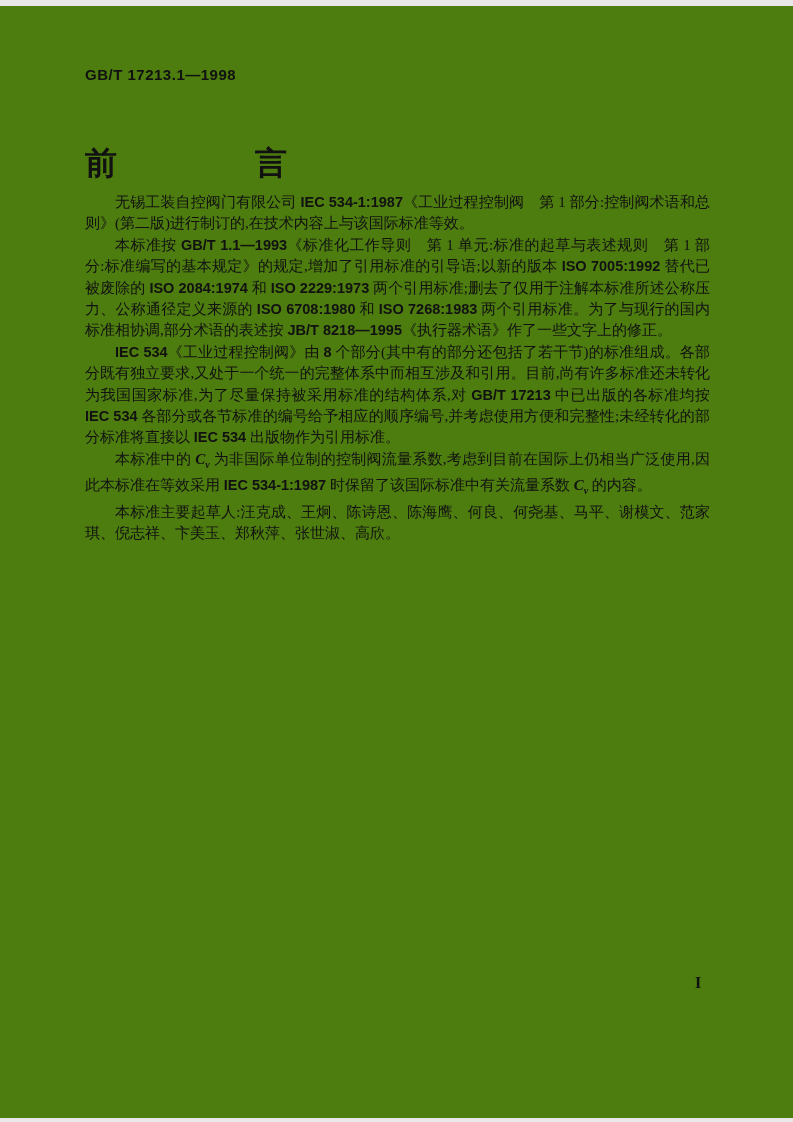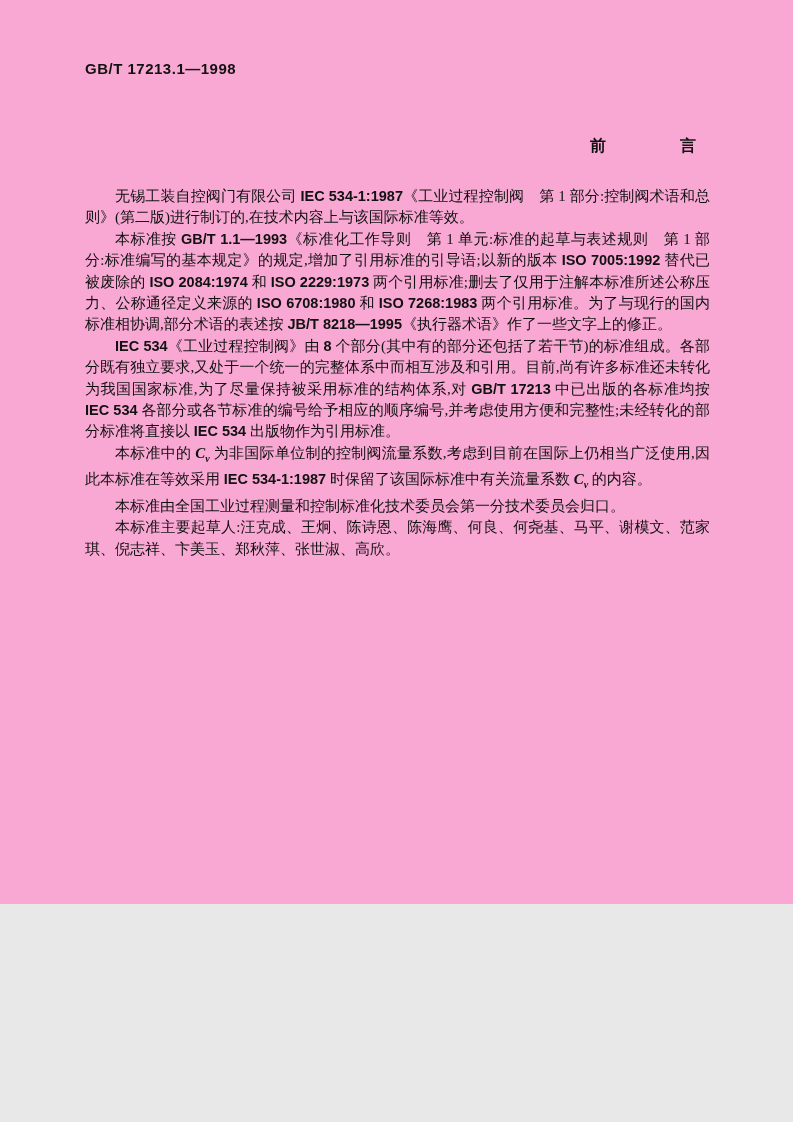--- a/index.html
+++ b/index.html
@@ -1,38 +1,38 @@
 <!DOCTYPE html>
 <html><head>
 <meta charset="utf-8">
 <style>
   html,body{margin:0;padding:0;background:#e8e8e8;}
   .page{
     position:relative;
-    width:793px;height:904px;
-    background:#f9a8d4;
-    margin:0 auto;
+    width:793px;height:1112px;
+    background:#4d7c0f;
+    margin:6px auto;
     font-family:"Liberation Serif","DejaVu Serif",serif;
     color:#111;
     overflow:hidden;
   }
   .doc-header{
     position:absolute;
     left:85px;top:60px;
     font-size:15px;
     font-weight:bold;
     letter-spacing:0.5px;
     font-family:"Liberation Sans","DejaVu Sans",sans-serif;
   }
   .doc-title{
     position:absolute;
-    left:73px;top:136px;
+    left:85px;top:136px;
     width:625px;
-    text-align:right;
-    font-size:16px;
+    text-align:left;
+    font-size:32px;
     font-weight:bold;
     letter-spacing:2px;
   }
   .body-block{
     position:absolute;
     left:85px;top:186px;
     width:625px;
     font-size:15px;
     line-height:21.4px;
     text-align:justify;
@@ -58,18 +58,17 @@
 <div class="page">
   <div class="doc-header">GB/T 17213.1—1998</div>
 
   <div class="doc-title">前　　　　言</div>
 
   <div class="body-block">
       <p class="para"><span>无锡工装自控阀门有限公司 </span><span class="b">IEC 534-1:1987</span><span>《工业过程控制阀　第 1 部分:控制阀术语和总则》(第二版)进行制订的,在技术内容上与该国际标准等效。</span></p>
       <p class="para"><span>本标准按 </span><span class="b">GB/T 1.1—1993</span><span>《标准化工作导则　第 1 单元:标准的起草与表述规则　第 1 部分:标准编写的基本规定》的规定,增加了引用标准的引导语;以新的版本 </span><span class="b">ISO 7005:1992</span><span> 替代已被废除的 </span><span class="b">ISO 2084:1974</span><span> 和 </span><span class="b">ISO 2229:1973</span><span> 两个引用标准;删去了仅用于注解本标准所述公称压力、公称通径定义来源的 </span><span class="b">ISO 6708:1980</span><span> 和 </span><span class="b">ISO 7268:1983</span><span> 两个引用标准。为了与现行的国内标准相协调,部分术语的表述按 </span><span class="b">JB/T 8218—1995</span><span>《执行器术语》作了一些文字上的修正。</span></p>
       <p class="para"><span class="b">IEC 534</span><span>《工业过程控制阀》由 </span><span class="b">8</span><span> 个部分(其中有的部分还包括了若干节)的标准组成。各部分既有独立要求,又处于一个统一的完整体系中而相互涉及和引用。目前,尚有许多标准还未转化为我国国家标准,为了尽量保持被采用标准的结构体系,对 </span><span class="b">GB/T 17213</span><span> 中已出版的各标准均按 </span><span class="b">IEC 534</span><span> 各部分或各节标准的编号给予相应的顺序编号,并考虑使用方便和完整性;未经转化的部分标准将直接以 </span><span class="b">IEC 534</span><span> 出版物作为引用标准。</span></p>
       <p class="para"><span>本标准中的 </span><span class="cv">C<sub>v</sub></span><span> 为非国际单位制的控制阀流量系数,考虑到目前在国际上仍相当广泛使用,因此本标准在等效采用 </span><span class="b">IEC 534-1:1987</span><span> 时保留了该国际标准中有关流量系数 </span><span class="cv">C<sub>v</sub></span><span> 的内容。</span></p>
-      <p class="para"><span>本标准由全国工业过程测量和控制标准化技术委员会第一分技术委员会归口。</span></p>
       <p class="para"><span>本标准主要起草人:汪克成、王炯、陈诗恩、陈海鹰、何良、何尧基、马平、谢模文、范家琪、倪志祥、卞美玉、郑秋萍、张世淑、高欣。</span></p>
     </div>
 
   <div class="page-number">I</div>
 </div>
 
 </body></html>

